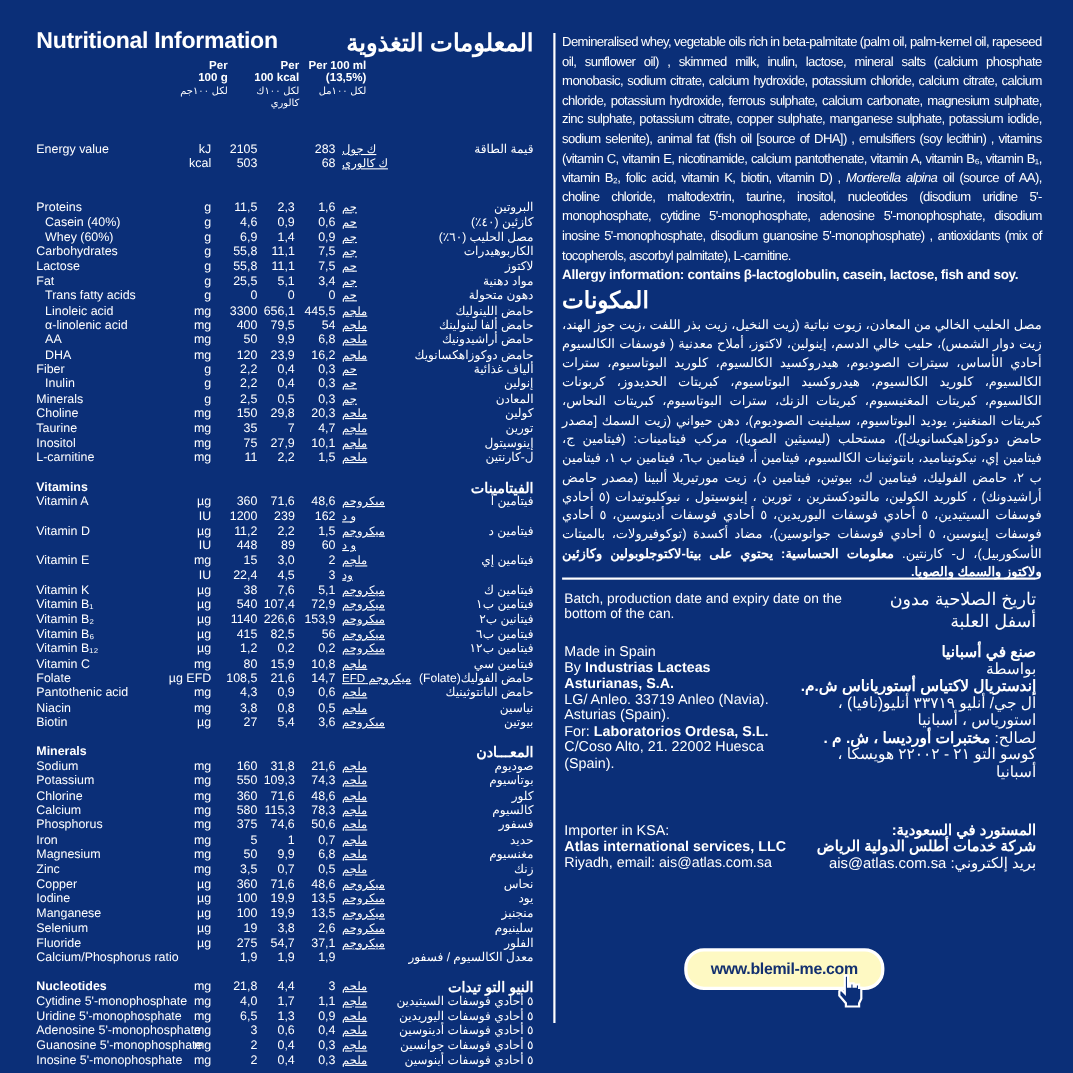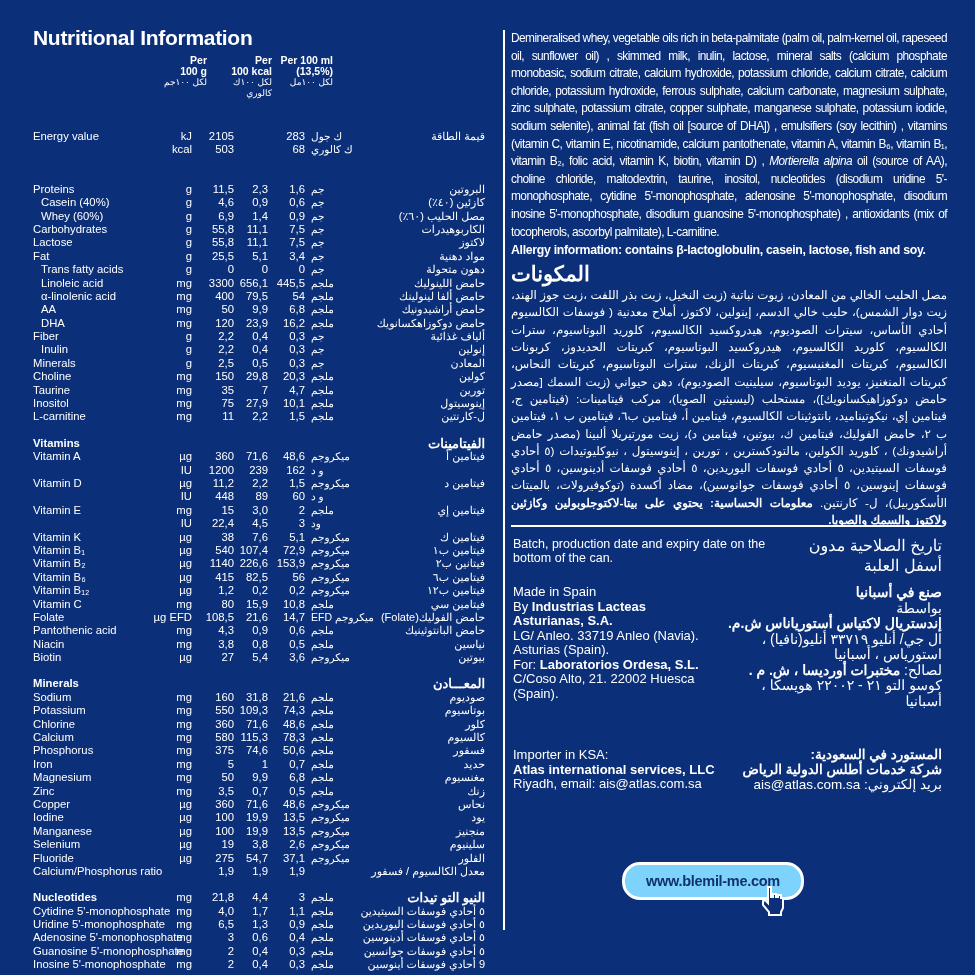--- a/index.html
+++ b/index.html
@@ -19,54 +19,55 @@
   .col-head { position:absolute; top:29px; font-size:10.5px; line-height:11px; text-align:right; font-weight:bold; }
   .col-head .ar { font-size:9px; font-weight:normal; direction:rtl; }
   .rows { position:absolute; left:0; top:104px; width:455px; }
   .row { position:relative; height:13.4px; font-size:11.3px; line-height:13.4px; white-space:nowrap; }
   .row .en { position:absolute; left:0; }
   .row.sub .en { left:8px; }
   .row .unit { position:absolute; right:296px; text-align:right; }
   .row .v1 { position:absolute; right:254px; text-align:right; }
   .row .v2 { position:absolute; right:220px; text-align:right; }
   .row .v3 { position:absolute; right:183px; text-align:right; }
-  .row .uar { position:absolute; left:278px; direction:rtl; font-size:10.5px; }
+  .row .uar { position:absolute; left:278px; direction:rtl; font-size:10.5px;text-decoration:underline; }
   .row .ar { position:absolute; right:3px; direction:rtl; font-size:11px; }
   .row.head .en { font-weight:bold; }
   .row.head .ar { font-weight:bold; font-size:13px; }
   .row.blank { height:13px; }
   .vline { position:absolute; left:503px; top:30px; width:1.5px; height:900px; background:#ffffff; }
   .right { position:absolute; left:511px; top:30px; width:436px; }
   .ing-title { font-size:20px; font-weight:bold; line-height:22px; }
   .ing-text { font-size:11.9px; line-height:17.6px; letter-spacing:-0.55px; text-align:justify; }
   .ing-text i { font-style:italic; }
   .allergy { font-size:12.3px; font-weight:bold; line-height:18px; letter-spacing:-0.3px; }
   .ar-title { direction:rtl; text-align:left; font-size:21px; font-weight:bold; line-height:26px; margin-top:2px; }
   .ar-text { direction:rtl; text-align:justify; font-size:11.8px; line-height:17.3px; letter-spacing:-0.3px; }
   .ar-text b { font-weight:bold; }
   .hline { position:absolute; left:511px; top:525px; width:430px; height:1.5px; background:#ffffff; }
   .info { position:absolute; left:513px; font-size:12.5px; line-height:14px; }
   .info b { font-weight:bold; }
   .info-ar { position:absolute; right:33px; direction:rtl; text-align:right; font-size:13px; line-height:15px; }
   .info-ar b { font-weight:bold; }
   .weblink {
     position:absolute; left:622px; top:862px; width:176px; height:32px;
-    background:#7dd3fc; border:3px solid #ffffff; border-radius:18px;
+    background:#fef9c3; border:3px solid #ffffff; border-radius:18px;
     color:#13306f; font-size:14.5px; font-weight:bold;
     display:flex; align-items:center; justify-content:center;
     letter-spacing:-0.3px;
   }
   .hand { position:absolute; left:760px; top:885px; width:26px; height:32px; }
 </style>
 </head>
 <body>
 
 <div class="left">
   <div class="title-row">
     <span class="title-en">Nutritional Information</span>
+    <span class="title-ar">المعلومات   التغذوية</span>
   </div>
   <div class="col-head" style="left:126px;width:48px;">
     <div style="white-space:pre">Per
 100 g</div>
     <div class="ar">لكل ١٠٠جم</div>
   </div>
   <div class="col-head" style="left:177px;width:62px;">
     <div style="white-space:pre">Per
 100 kcal</div>
     <div class="ar">لكل ١٠٠ك كالوري</div>
@@ -595,21 +596,21 @@
         <span class="uar">ملجم</span>
         <span class="ar">٥ أحادي فوسفات جوانسين</span>
       </div>
       <div class="row">
         <span class="en">Inosine 5'-monophosphate</span>
         <span class="unit">mg</span>
         <span class="v1">2</span>
         <span class="v2">0,4</span>
         <span class="v3">0,3</span>
         <span class="uar">ملجم</span>
-        <span class="ar">9 أحادي فوسفات أينوسين</span>
+        <span class="ar">٥ أحادي فوسفات أينوسين</span>
       </div>
     </div>
 </div>
 
 <div class="vline"></div>
 
 <div class="right">
   <div class="ing-text"><span>Demineralised whey, vegetable oils rich in beta-palmitate (palm oil, palm-kernel oil, rapeseed oil, sunflower oil) , skimmed milk, inulin, lactose, mineral salts (calcium phosphate monobasic, sodium citrate, calcium hydroxide, potassium chloride, calcium citrate, calcium chloride, potassium hydroxide, ferrous sulphate, calcium carbonate, magnesium sulphate, zinc sulphate, potassium citrate, copper sulphate, manganese sulphate, potassium iodide, sodium selenite), animal fat (fish oil [source of DHA]) , emulsifiers (soy lecithin) , vitamins (vitamin C, vitamin E, nicotinamide, calcium pantothenate, vitamin A, vitamin B₆, vitamin B₁, vitamin B₂, folic acid, vitamin K, biotin, vitamin D) , </span><i>Mortierella alpina</i><span> oil (source of AA), choline chloride, maltodextrin, taurine, inositol, nucleotides (disodium uridine 5'-monophosphate, cytidine 5'-monophosphate, adenosine 5'-monophosphate, disodium inosine 5'-monophosphate, disodium guanosine 5'-monophosphate) , antioxidants (mix of tocopherols, ascorbyl palmitate), L-carnitine.</span></div>
   <div class="allergy">Allergy information: contains β-lactoglobulin, casein, lactose, fish and soy.</div>
   <div class="ar-title">المكونات</div>

